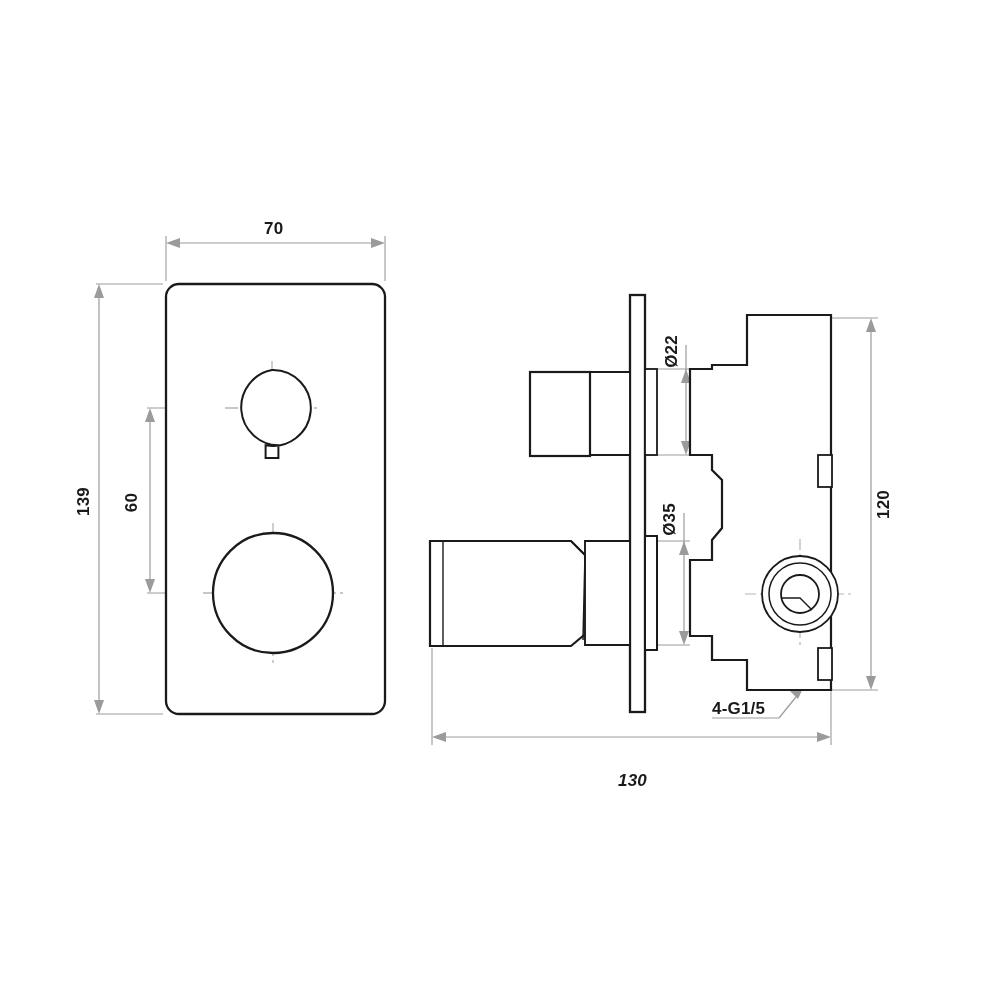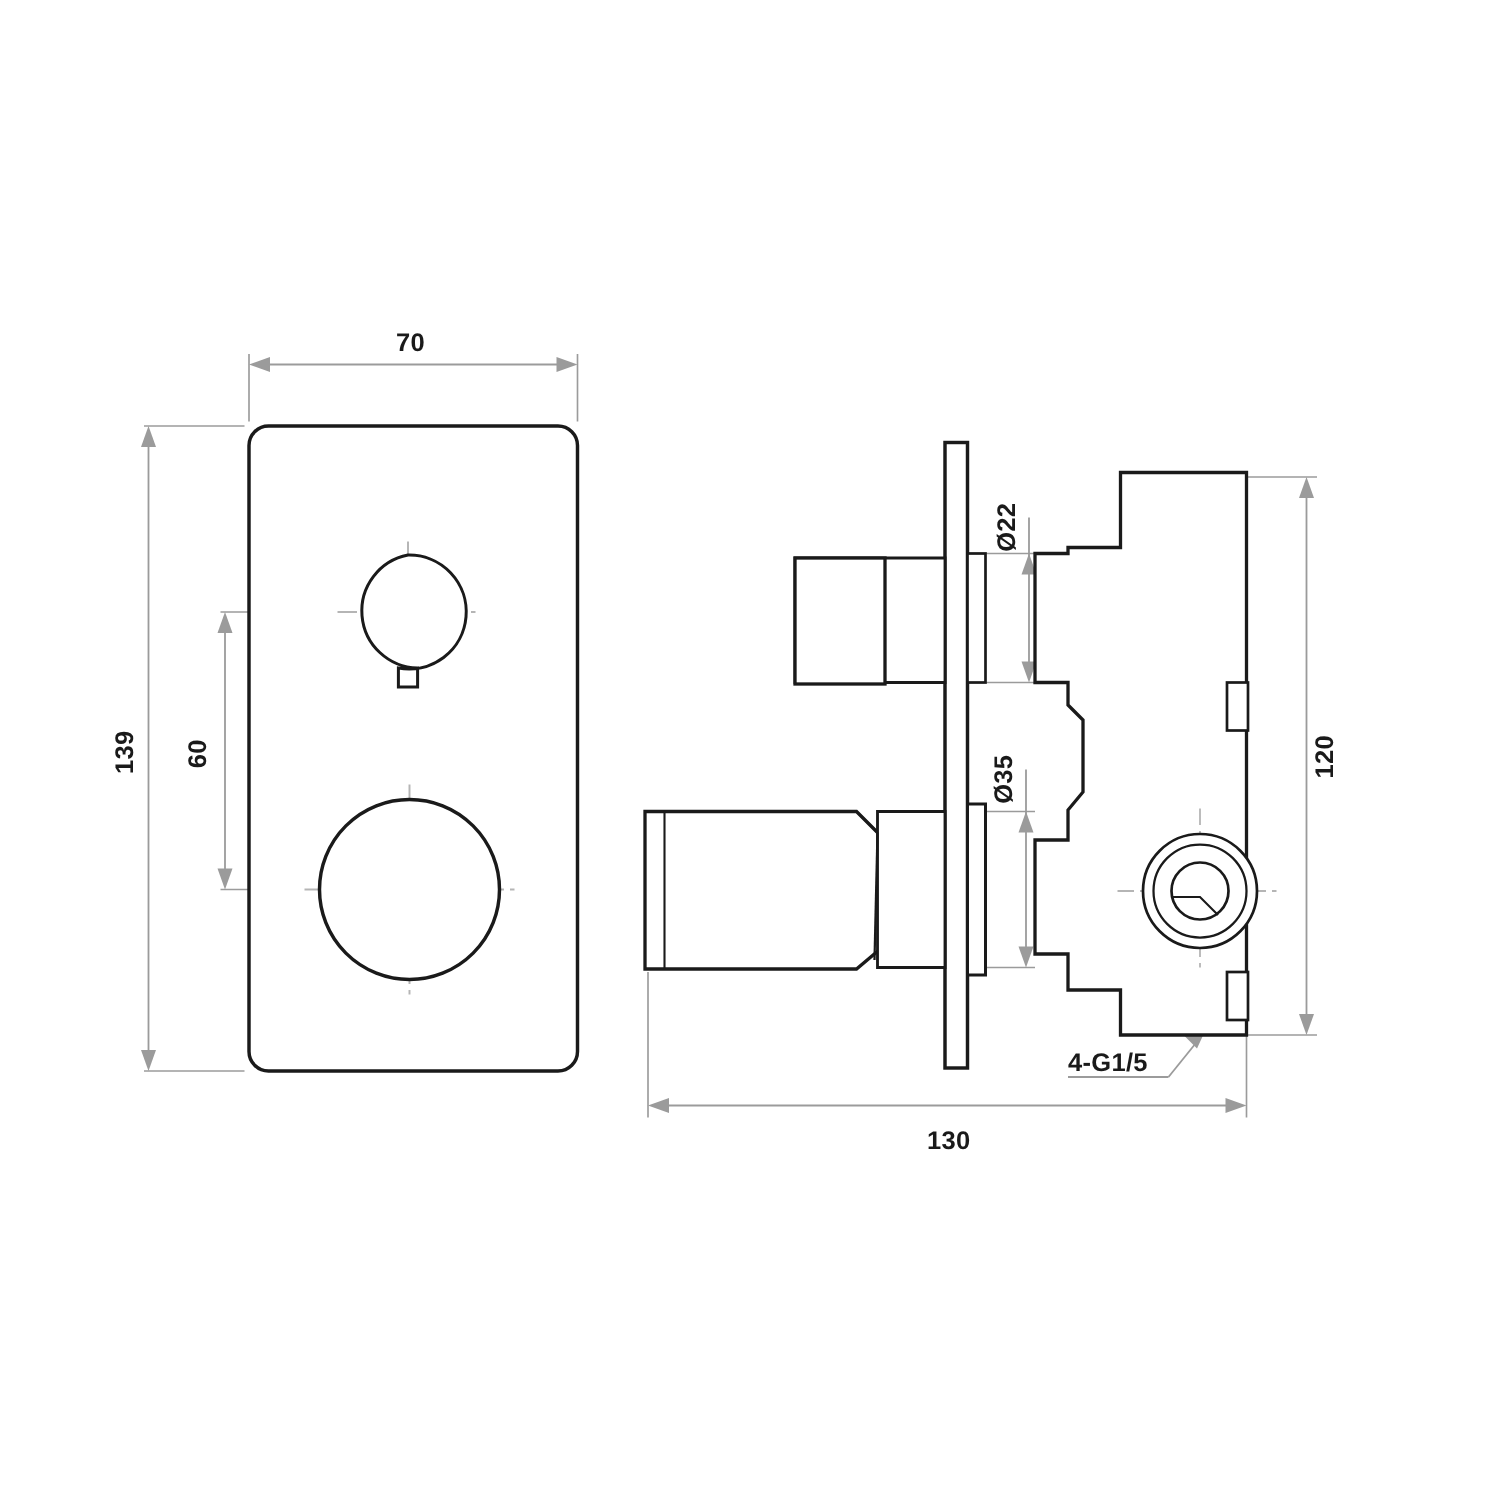--- a/index.html
+++ b/index.html
@@ -163,19 +163,19 @@
   <div class="dimlabel" style="left:264px; top:220px;">70</div>
 
   <div class="dimlabel rot" style="left:69px; top:493px; transform:rotate(-90deg);">139</div>
 
   <div class="dimlabel rot" style="left:122px; top:494px; transform:rotate(-90deg);">60</div>
 
   <div class="dimlabel rot" style="left:655px; top:343px; transform:rotate(-90deg);">Ø22</div>
 
   <div class="dimlabel rot" style="left:653px; top:511px; transform:rotate(-90deg);">Ø35</div>
 
-  <div class="dimlabel" style="left:618px; top:752px;">130</div>
+  <div class="dimlabel" style="left:618px; top:772px;font-style:italic;">130</div>
 
   <div class="dimlabel rot" style="left:869px; top:496px; transform:rotate(-90deg);">120</div>
 
   <div class="dimlabel" style="left:712px; top:700px;">4-G1/5</div>
 
 </div>
 
 </body></html>

